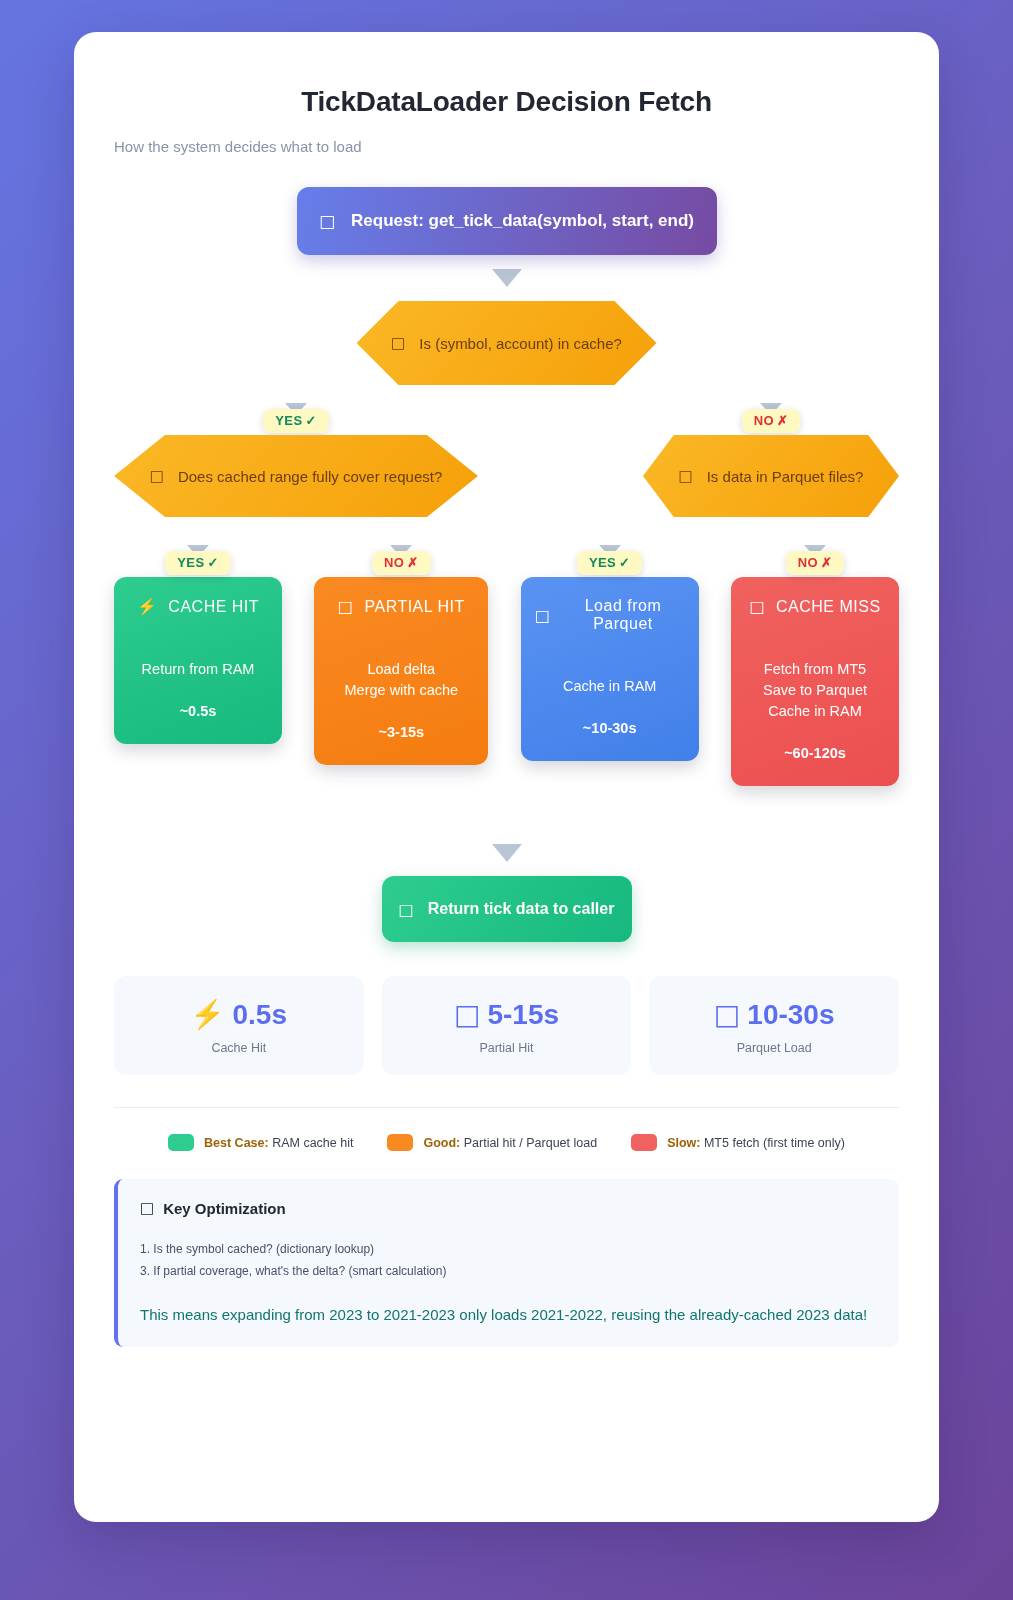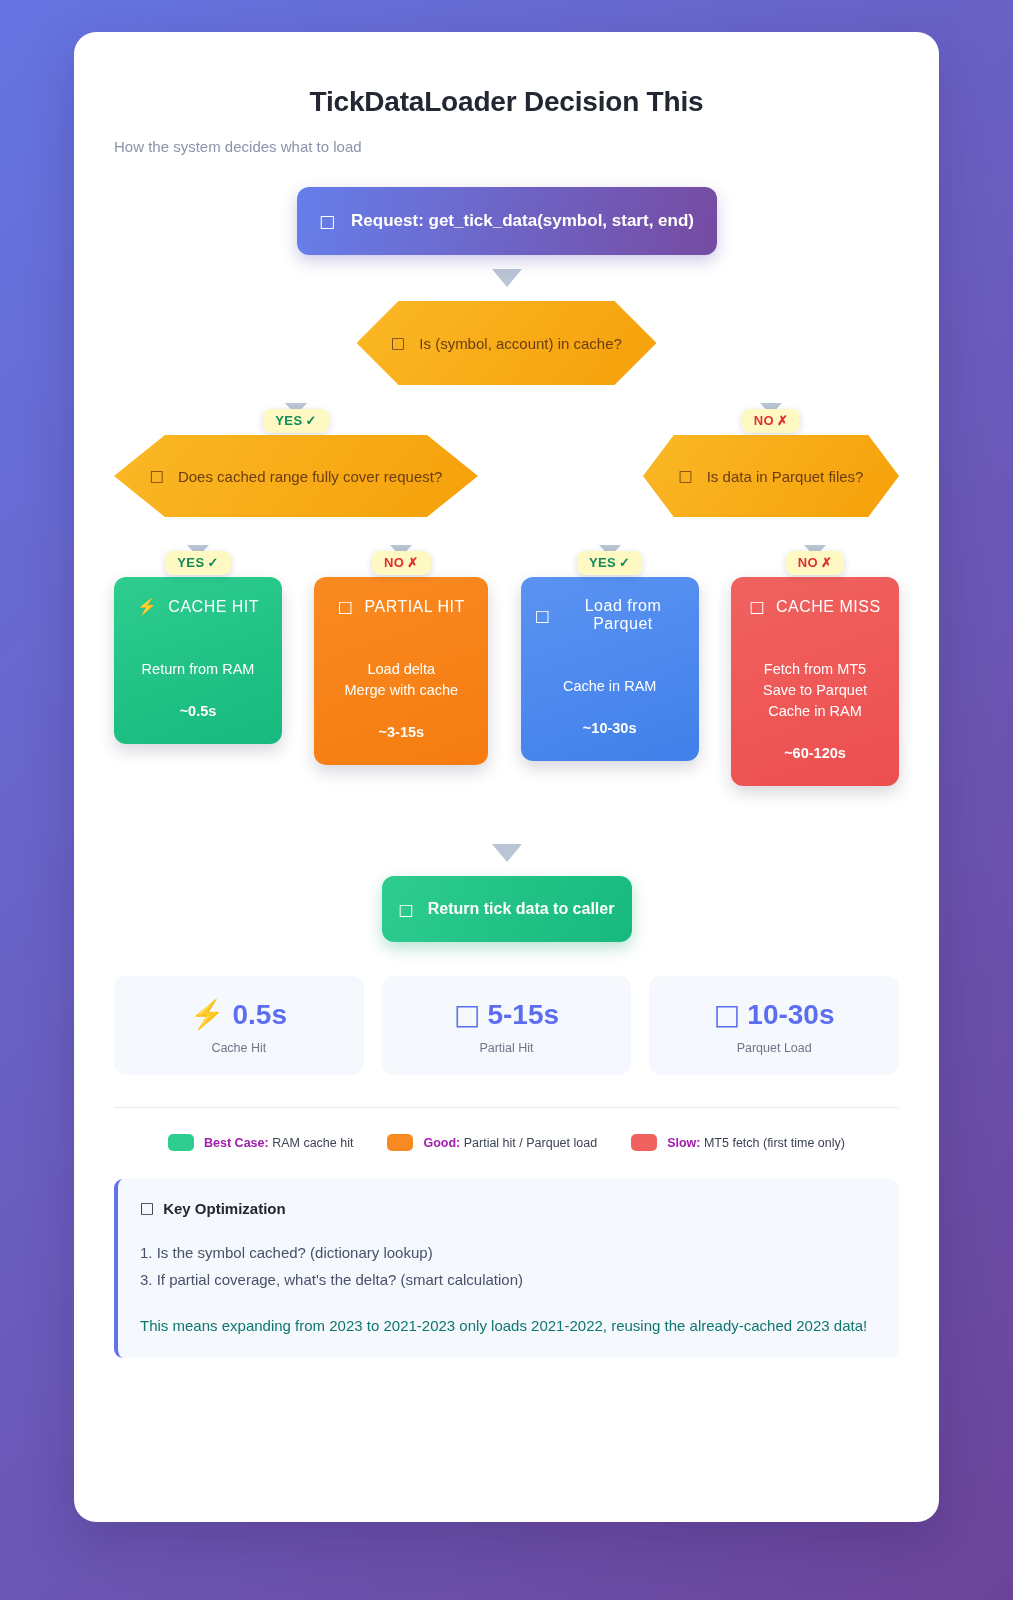--- a/index.html
+++ b/index.html
@@ -217,21 +217,21 @@
     margin-top: 26px;
   }
   .legend-item {
     display: flex;
     align-items: center;
     gap: 10px;
     font-size: 12.5px;
     color: #3b4354;
   }
   .swatch { width: 26px; height: 17px; border-radius: 5px; display: inline-block; }
-  .legend-item b { color: #a21caf; }
+  .legend-item b { color: #a16207; }
 
   
   .keybox {
     margin-top: 28px;
     background: #f5f8fd;
     border-left: 4px solid #6471ec;
     border-radius: 9px;
     padding: 20px 22px 24px 22px;
   }
   .keybox-title {
@@ -243,37 +243,37 @@
     gap: 9px;
   }
   .keybox-lead {
     margin-top: 18px;
     font-size: 13px;
     color: #48516a;
   }
   .keybox-lead b { color: #1e2533; }
   .keybox-list {
     margin-top: 22px;
-    font-size: 15px;
+    font-size: 12px;
     color: #48516a;
     line-height: 1.8;
   }
   .keybox-foot {
     margin-top: 24px;
     font-size: 15px;
     color: #0f766e;
   }
   .tofu { font-family: "DejaVu Sans", sans-serif; }
 </style>
 </head>
 <body>
 
 <div class="card">
 
-  <h1 class="page-title">TickDataLoader Decision This</h1>
+  <h1 class="page-title">TickDataLoader Decision Fetch</h1>
   <div class="page-subtitle">How the system decides what to load</div>
 
   <div class="flow">
 
     <div class="row-center">
       <div class="start-node">
         <span class="glyph tofu">□</span>
         <span>Request: get_tick_data(symbol, start, end)</span>
       </div>
     </div>

